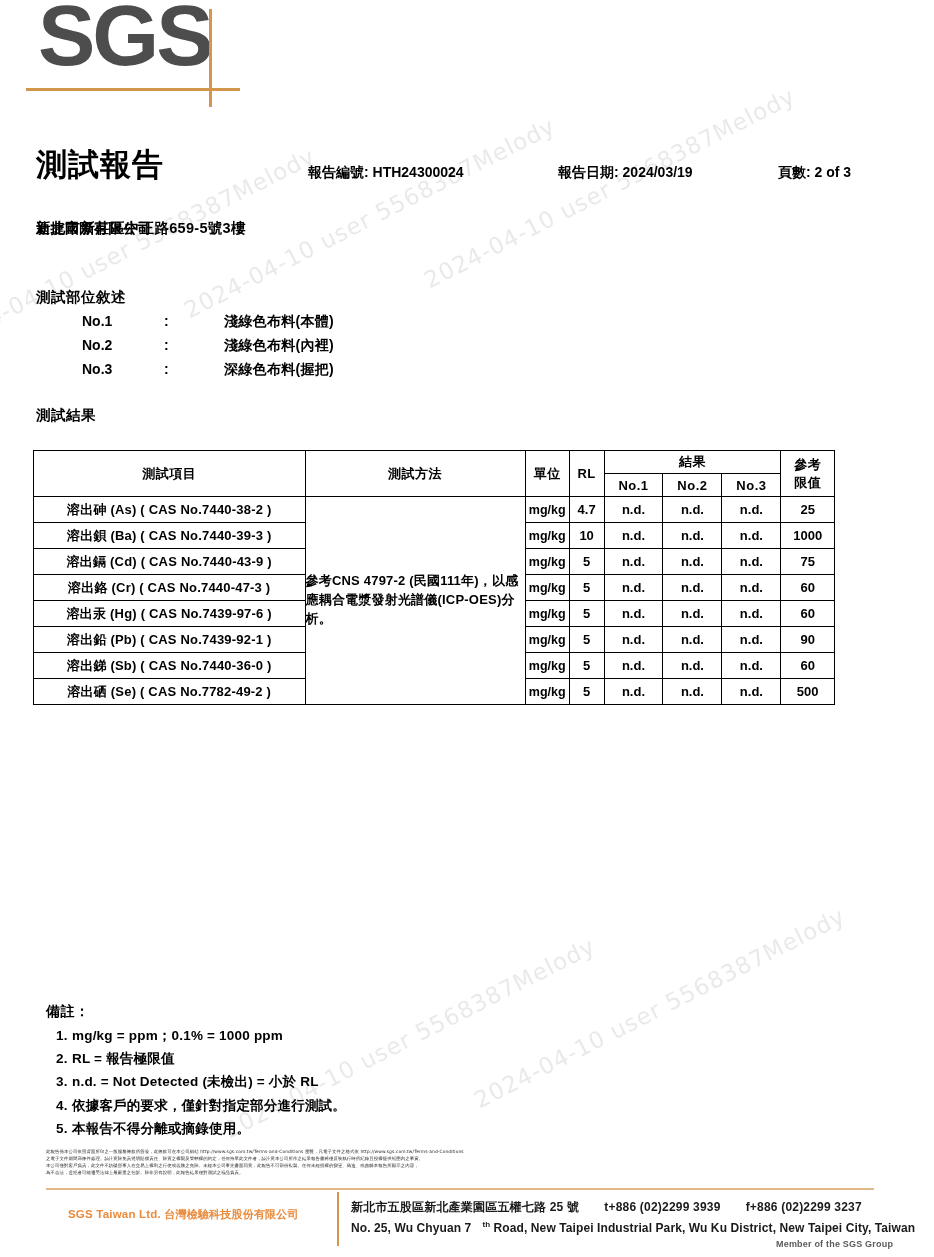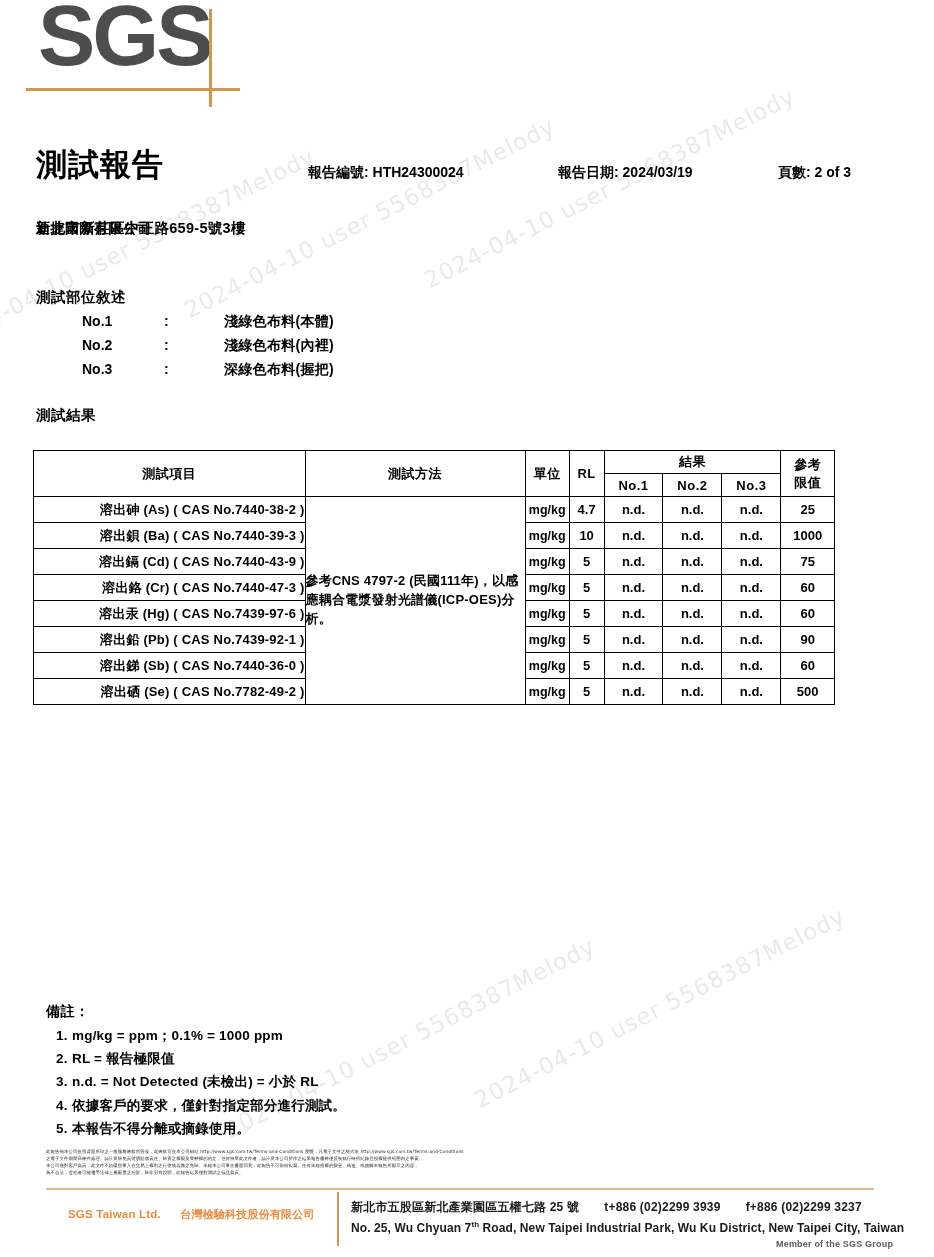--- a/index.html
+++ b/index.html
@@ -183,21 +183,21 @@
     letter-spacing: 0.5px;
   }
   .th-item   { width: 280px; }
   .th-method { width: 246px; }
   .th-unit   { width: 44px; }
   .th-rl     { width: 36px; }
   .th-res    { width: 62px; }
   .th-limit  { width: 56px; }
 
   td.c-item {
-    text-align: right;
+    text-align: center;
     padding-left: 4px;
     height: 25px;
     white-space: nowrap;
     letter-spacing: 0.2px;
     margin-left: 40px;
   }
   td.c-method {
     text-align: left;
     vertical-align: middle;
     padding: 0 4px;
@@ -270,21 +270,21 @@
     position: absolute;
     left: 68px;
     top: 1207px;
     font-size: 11.5px;
     font-weight: bold;
     color: #e98b3d;
     letter-spacing: 0.2px;
     white-space: nowrap;
     z-index: 6;
   }
-  #footer-company .zh { font-size: 11px; margin-left: 16px; }
+  #footer-company .zh { font-size: 11px; }
   #footer-addr-zh {
     position: absolute;
     left: 351px;
     top: 1199px;
     font-size: 12px;
     font-weight: bold;
     color: #1a1a1a;
     letter-spacing: 0.2px;
     white-space: nowrap;
     z-index: 6;
@@ -293,21 +293,21 @@
     position: absolute;
     left: 351px;
     top: 1220px;
     font-size: 12px;
     font-weight: bold;
     color: #1a1a1a;
     letter-spacing: 0.1px;
     white-space: nowrap;
     z-index: 6;
   }
-  #footer-addr-en sup { font-size: 8px; }
+  #footer-addr-en sup { font-size: 8px; padding-left: 11px; }
   #footer-member {
     position: absolute;
     left: 740px;
     top: 1239px;
     font-size: 9px;
     font-weight: bold;
     color: #5a5a5a;
     letter-spacing: 0.2px;
     white-space: nowrap;
     z-index: 6;

